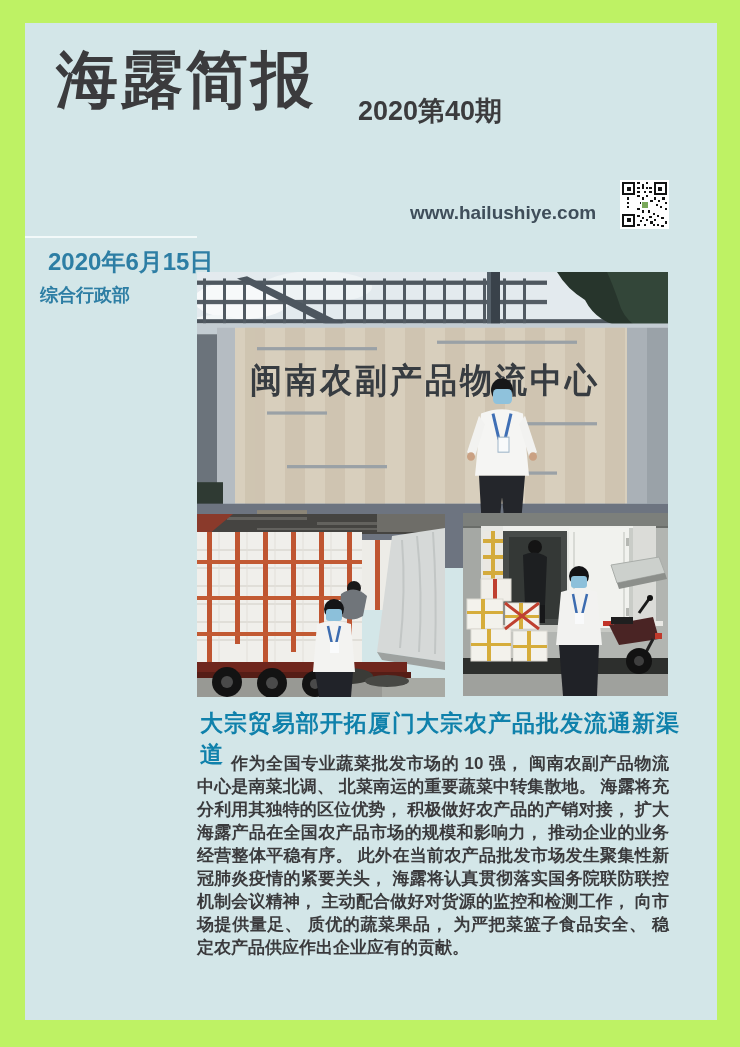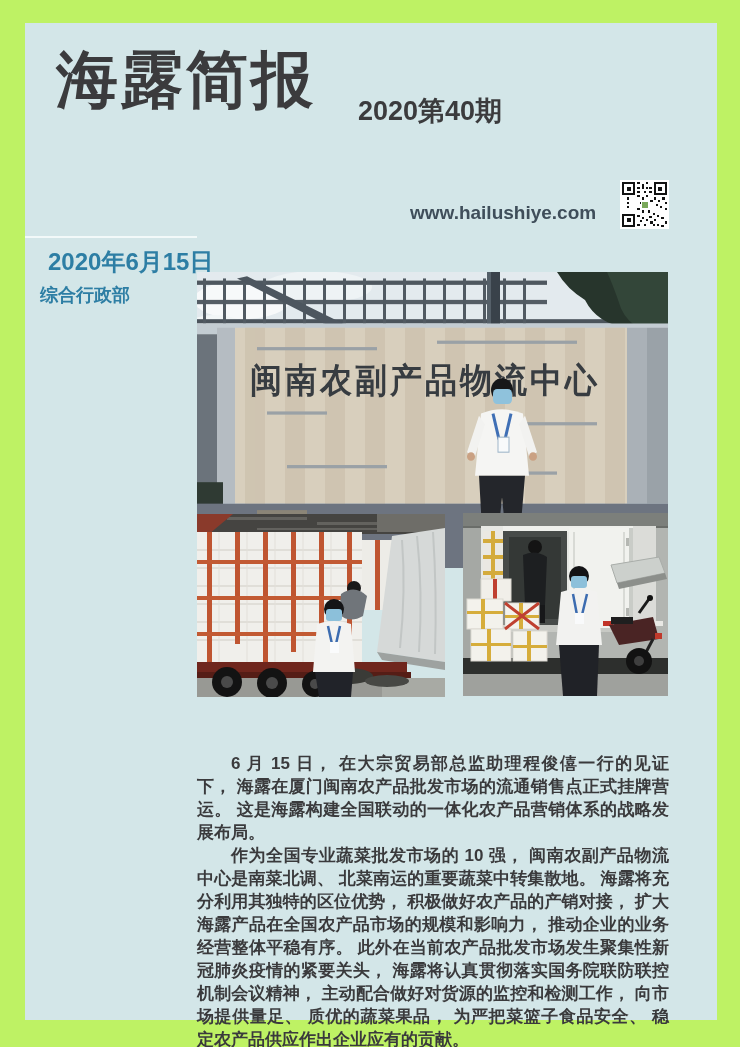--- a/index.html
+++ b/index.html
@@ -355,18 +355,18 @@
         <circle cx="20" cy="11" r="10" fill="#131315"></circle>
         <rect x="12" y="11" width="16" height="12" rx="3" fill="#8cc0da"></rect>
         <path d="M2,27 Q20,20 38,27 L43,80 H-3 Z" fill="#f2f2f0"></path>
         <path d="M14,29 L18,50 M28,29 L23,50" stroke="#3c6cb0" stroke-width="2.5" fill="none"></path>
         <rect x="16" y="48" width="9" height="11" fill="#f9fafb"></rect>
         <path d="M0,80 H40 L38,131 H4 Z" fill="#202227"></path>
       </g>
     </svg>
   </div>
 
+  <div class="headline">大宗贸易部开拓厦门大宗农产品批发流通新渠道</div>
 
   <div class="body-text">
-    <p>6 月 15 日， 在大宗贸易部总监助理程俊僖一行的见证下， 海露在厦门闽南农产品批发市场的流通销售点正式挂牌营运。 这是海露构建全国联动的一体化农产品营销体系的战略发展布局。</p>
     <p>作为全国专业蔬菜批发市场的 10 强， 闽南农副产品物流中心是南菜北调、 北菜南运的重要蔬菜中转集散地。 海露将充分利用其独特的区位优势， 积极做好农产品的产销对接， 扩大海露产品在全国农产品市场的规模和影响力， 推动企业的业务经营整体平稳有序。 此外在当前农产品批发市场发生聚集性新冠肺炎疫情的紧要关头， 海露将认真贯彻落实国务院联防联控机制会议精神， 主动配合做好对货源的监控和检测工作， 向市场提供量足、 质优的蔬菜果品， 为严把菜篮子食品安全、 稳定农产品供应作出企业应有的贡献。</p>
   </div>
 </div>
 
 </body></html>

